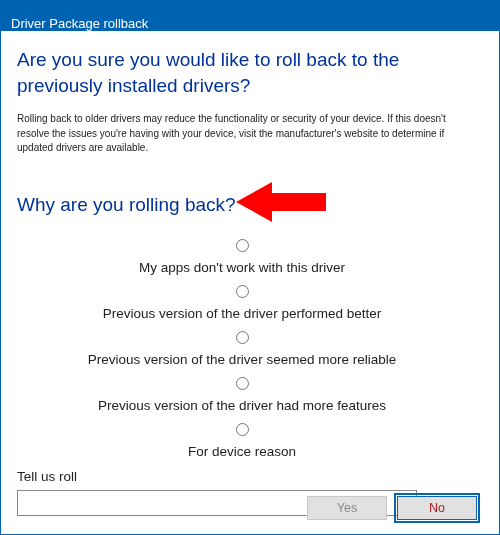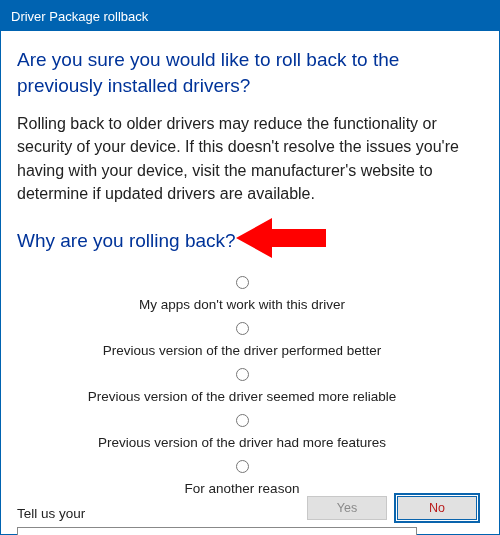--- a/index.html
+++ b/index.html
@@ -1,22 +1,22 @@
 <!DOCTYPE html>
 <html><head>
 <meta charset="utf-8">
 <style>
   * { box-sizing: border-box; margin: 0; padding: 0; }
   html, body { width: 500px; height: 535px; font-family: "Segoe UI", Tahoma, sans-serif; background: #fff; }
   .window { width: 500px; height: 535px; border: 1px solid #0063b1; background: #fff; position: relative; }
-  .titlebar { height: 30px; background: #0063b1; color: #fff; display: flex; align-items: center; padding: 0 10px; font-size: 13px; }
+  .titlebar { height: 30px; background: #0063b1; color: #fff; display: flex; align-items: flex-end; padding: 0 10px; font-size: 13px; }
   .content { padding: 16px 32px 0 16px; }
   .heading { color: #003399; font-size: 19px; font-weight: 400; line-height: 1.35; margin-bottom: 14px; }
   .subheading { color: #003399; font-size: 19px; font-weight: 400; line-height: 1.3; margin: 14px 0 12px 0; display: inline-block; }
-  .bodytext { color: #222; font-size: 16px; line-height: 1.45; margin-bottom: 10px; }
+  .bodytext { color: #222; font-size: 10px; line-height: 1.45; margin-bottom: 23px; }
   .why-row { display: flex; align-items: center; gap: 0; }
   .arrow-wrap { display: inline-block; }
   .arrow { display: inline-block; }
   .options { margin-top: 4px; }
   .option { display: flex; align-items: center; gap: 8px; font-size: 13.5px; color: #222; margin: 10px 0; flex-direction: column; }
   .option input[type="radio"] { width: 13px; height: 13px; accent-color: #555; }
   .tellus-label { font-size: 13.5px; color: #222; margin-top: 8px; display: block; }
   .tellus-input { width: 400px; height: 26px; border: 1px solid #888; margin-top: 6px; font-size: 13px; padding: 2px 4px; background: #fff; }
   .button-row { position: absolute; bottom: 14px; right: 22px; display: flex; gap: 10px; }
   .btn { min-width: 80px; height: 24px; font-size: 12.5px; border: 1px solid #aaa; background: #e1e1e1; cursor: pointer; font-family: inherit; }
@@ -56,25 +56,25 @@
       <label class="option">
         <input type="radio" name="reason" style="">
         <span>Previous version of the driver seemed more reliable</span>
       </label>
       <label class="option">
         <input type="radio" name="reason" style="">
         <span>Previous version of the driver had more features</span>
       </label>
       <label class="option">
         <input type="radio" name="reason" style="">
-        <span>For another reason</span>
+        <span>For device reason</span>
       </label>
     </div>
 
-    <label class="tellus-label">Tell us your</label>
+    <label class="tellus-label">Tell us roll</label>
     <input type="text" class="tellus-input" value="" style="">
   </div>
 
   <div class="button-row">
     <button class="btn btn-disabled" disabled="">Yes</button>
     <button class="btn btn-default">No</button>
   </div>
 </div>
 
 </body></html>

